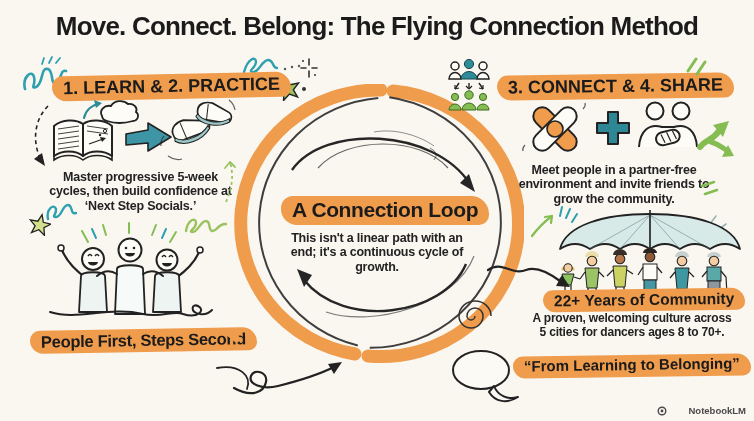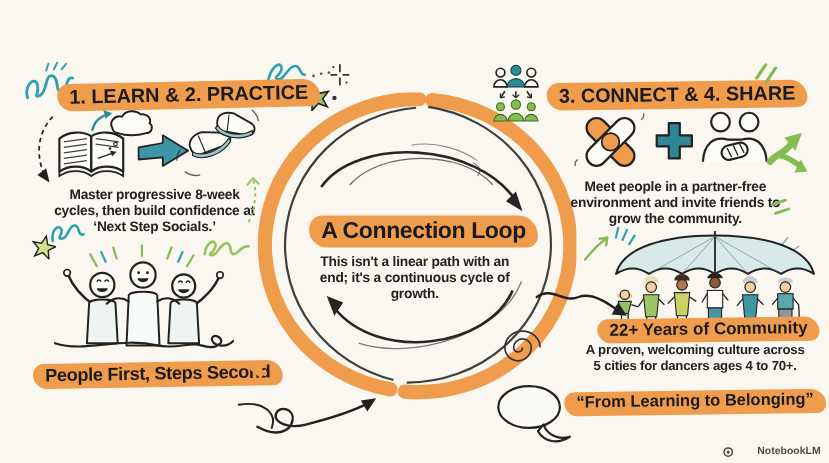--- a/index.html
+++ b/index.html
@@ -15,20 +15,21 @@
   .abs{position:absolute;}
   .watermark{position:absolute;right:8px;bottom:5px;display:flex;align-items:center;
     gap:21px;font-size:9.5px;font-weight:bold;color:#4a4a4a;}
   svg{display:block;}
 </style>
 </head>
 <body>
 
 <div class="canvas">
 
+  <div class="title">Move. Connect. Belong: The Flying Connection Method</div>
 
   <div class="abs" style="left:22px;top:55px">
     <svg width="48" height="40" viewBox="0 0 48 40" fill="none">
       <path d="M3,34 C0,22 10,14 12,22 C14,30 8,34 14,32 C22,28 18,12 26,14 C32,16 28,30 34,28 C40,25 38,14 44,16" stroke="#2FA0B0" stroke-width="2.6" stroke-linecap="round"></path>
       <path d="M20,9 l2,-6 M27,8 l3,-6 M34,8 l4,-5" stroke="#2FA0B0" stroke-width="1.8" stroke-linecap="round"></path>
     </svg>
   </div>
   <div class="abs" style="left:242px;top:52px">
     <svg width="38" height="26" viewBox="0 0 38 26" fill="none">
       <path d="M2,20 C6,6 14,4 14,10 C14,16 6,18 10,20 C16,22 20,8 26,8 C32,8 30,16 35,16" stroke="#2FA0B0" stroke-width="2.4" stroke-linecap="round"></path>
@@ -98,21 +99,21 @@
         <g transform="translate(176,4) rotate(14)">
           <path d="M0,9 C0,4 5,0 13,0 L31,5 C36,7 36,14 31,16 L7,18 C3,18 0,14 0,9 Z" fill="#FDFCF6" stroke="#222" stroke-width="1.7"></path>
           <path d="M1,14 C9,21 25,19 33,11 L34,14 C25,23 7,24 0,17 Z" fill="#9CC6C6" stroke="#222" stroke-width="1"></path>
           <path d="M9,2 L11,17" stroke="#222" stroke-width="1"></path>
         </g>
         <path d="M144,60 q7,5 14,3 M205,4 q5,4 6,10 M140,40 q-4,5 -3,10" stroke="#222" stroke-width="1.2" opacity=".7"></path>
       </g>
     </svg>
   </div>
 
-  <div class="body-text" style="left:48px;top:170px;width:185px">Master progressive 8-week cycles, then build confidence at ‘Next Step Socials.’</div>
+  <div class="body-text" style="left:48px;top:170px;width:185px">Master progressive 5-week cycles, then build confidence at ‘Next Step Socials.’</div>
 
   <div class="abs" style="left:44px;top:197px">
     <svg width="36" height="28" viewBox="0 0 36 28" fill="none">
       <path d="M4,22 C2,12 10,6 12,12 C13,17 7,20 12,20 C18,20 18,8 24,8 C29,8 26,18 32,16" stroke="#2FA0B0" stroke-width="2.4" stroke-linecap="round"></path>
     </svg>
   </div>
   <div class="abs" style="left:29px;top:213px">
     <svg width="22" height="23" viewBox="0 0 22 22">
       <polygon points="11,1 13.8,8.2 21.5,8.5 15.5,13.3 17.6,20.7 11,16.3 4.4,20.7 6.5,13.3 0.5,8.5 8.2,8.2" fill="#D4E08C" stroke="#222" stroke-width="1.3" transform="rotate(12 11 11)"></polygon>
     </svg>
@@ -324,21 +325,21 @@
   </div>
 
   <div class="abs" style="left:486px;top:258px">
     <svg width="92" height="36" viewBox="0 0 92 36" fill="none">
       <path d="M2,12 C16,2 26,18 40,12 C50,8 62,14 74,23" stroke="#222" stroke-width="2.2" stroke-linecap="round"></path>
       <polygon points="84,29 70,28 76,17" fill="#222"></polygon>
     </svg>
   </div>
 
   <div class="pill" style="left:543px;top:289px;font-size:15.5px;transform:rotate(-0.8deg)">22+ Years of Community</div>
-  <div class="body-text" style="left:528px;top:312px;width:208px;font-size:12px">A proven, welcoming culture across 5 cities for dancers ages 4 to 70+.</div>
+  <div class="body-text" style="left:528px;top:312px;width:208px;font-size:12px">A proven, welcoming culture across 5 cities for dancers ages 8 to 70+.</div>
 
   <div class="abs" style="left:450px;top:347px">
     <svg width="74" height="58" viewBox="0 0 74 58" fill="none">
       <ellipse cx="31" cy="23" rx="28" ry="19" fill="#FCFAF5" stroke="#222" stroke-width="2"></ellipse>
       <path d="M44,39 C48,49 58,53 68,50 C57,57 45,55 39,45 Z" fill="#FCFAF5" stroke="#222" stroke-width="2" stroke-linejoin="round"></path>
     </svg>
   </div>
 
   <div class="pill" style="left:513px;top:355px;font-size:15px;transform:rotate(-0.8deg)">“From Learning to Belonging”</div>
 

